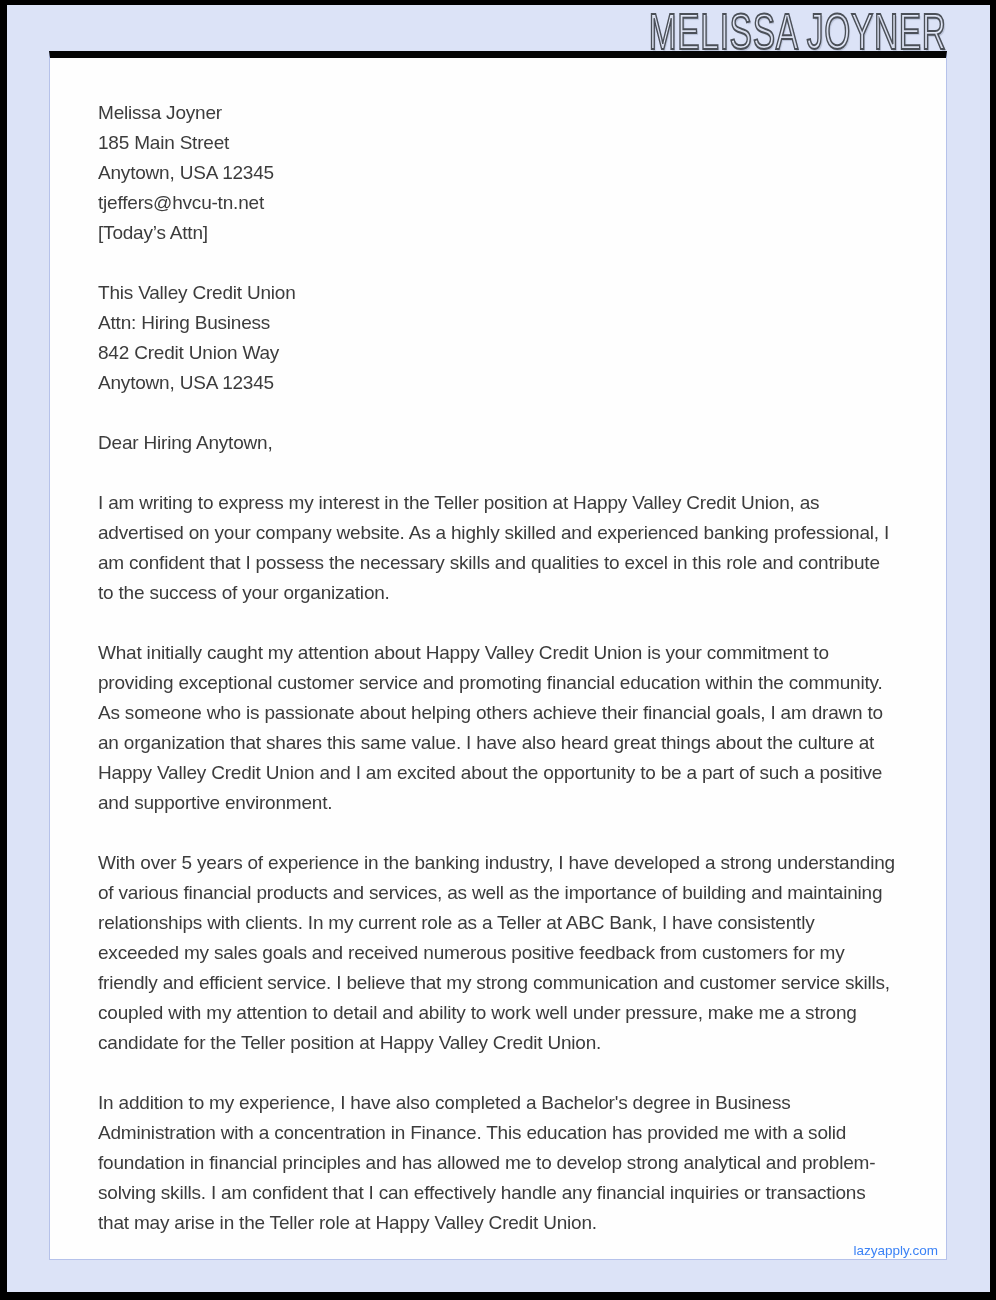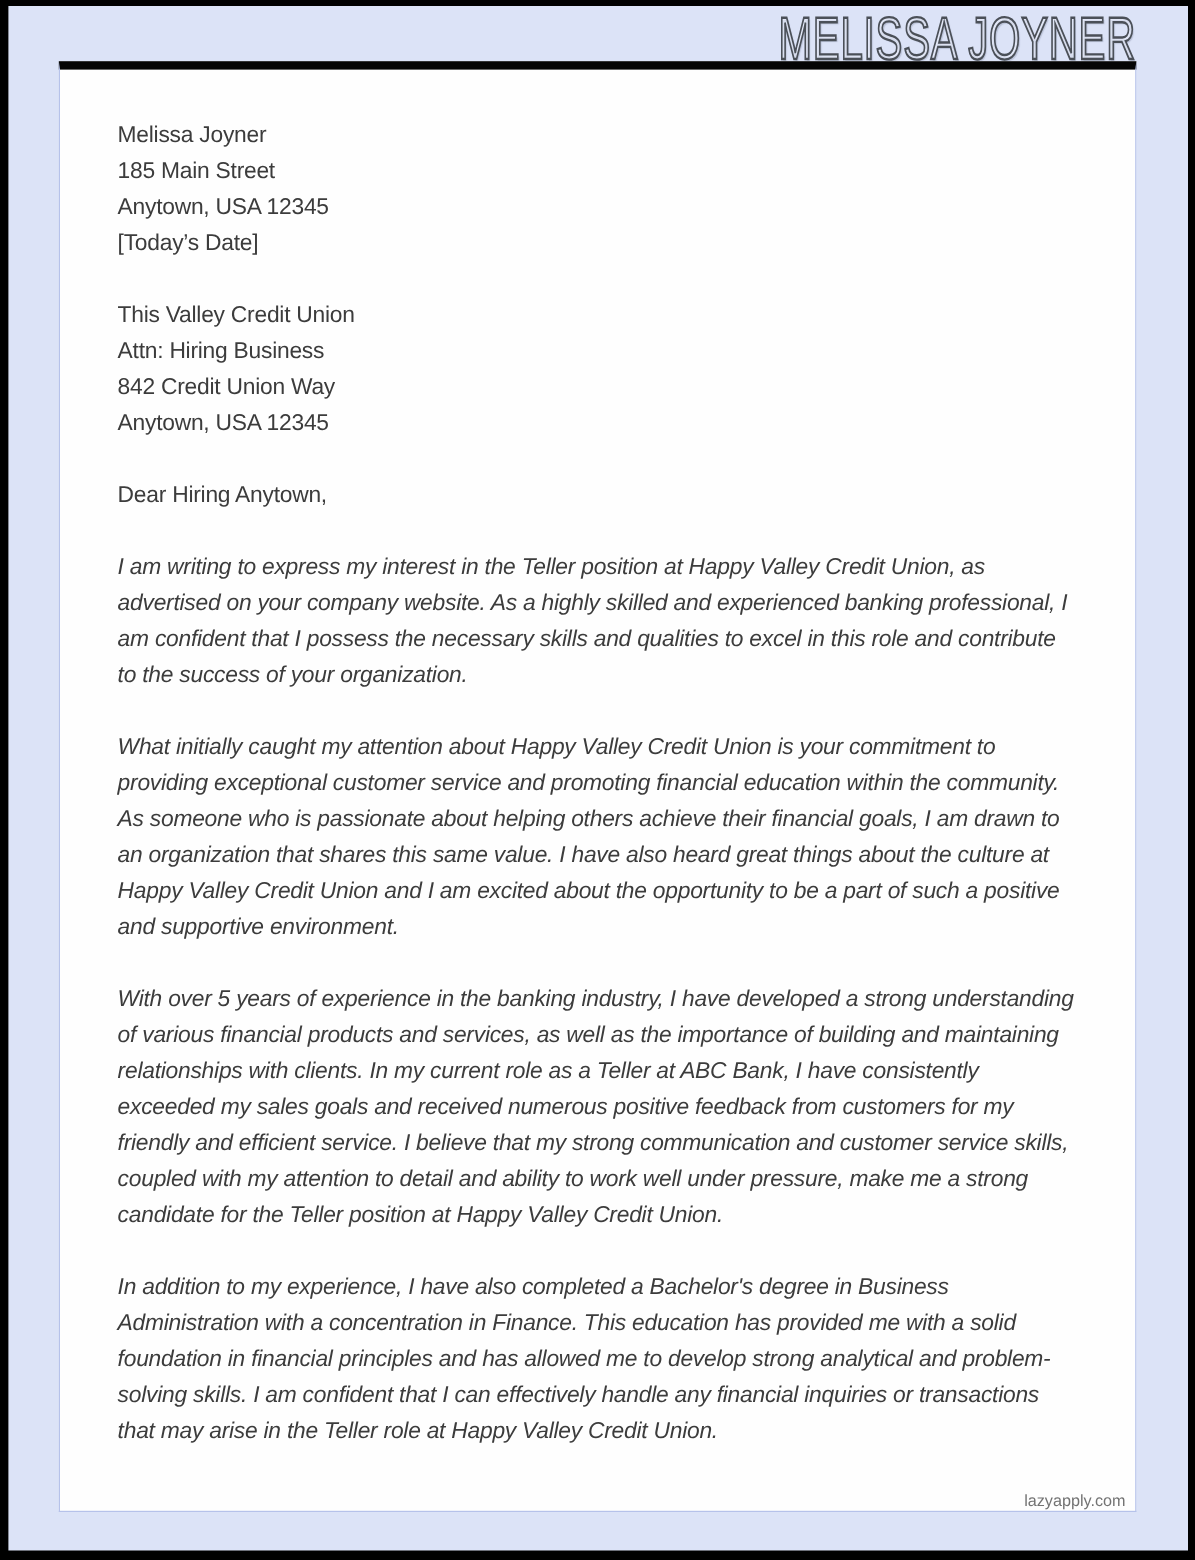--- a/index.html
+++ b/index.html
@@ -46,47 +46,48 @@
   }
   .page-inner {
     padding: 40px 50px 0 48px;
     color: #3c3c3c;
     font-size: 19px;
     line-height: 30px;
     letter-spacing: -0.2px;
   }
   .block { margin-bottom: 30px; }
   .line { display: block; }
-  .para { margin-bottom: 30px; font-style: italic; }
+  .para { margin-bottom: 30px; }
   .watermark {
     position: absolute;
     right: 8px;
     bottom: 0px;
     font-size: 13.5px;
     line-height: 16px;
     letter-spacing: 0;
-    color: #737373;
+    color: #3b82f6;
     background: transparent;
   }
 </style>
 </head>
 <body>
 
 <div class="header-zone">
   <div class="brand-name">MELISSA JOYNER</div>
 </div>
 
 <div class="page">
   <div class="page-inner">
 
     <div class="block">
       <span class="line">Melissa Joyner</span>
       <span class="line">185 Main Street</span>
       <span class="line">Anytown, USA 12345</span>
-      <span class="line">[Today’s Date]</span>
+      <span class="line">tjeffers@hvcu-tn.net</span>
+      <span class="line">[Today’s Attn]</span>
     </div>
 
     <div class="block">
       <span class="line">This Valley Credit Union</span>
       <span class="line">Attn: Hiring Business</span>
       <span class="line">842 Credit Union Way</span>
       <span class="line">Anytown, USA 12345</span>
     </div>
 
     <div class="block">

